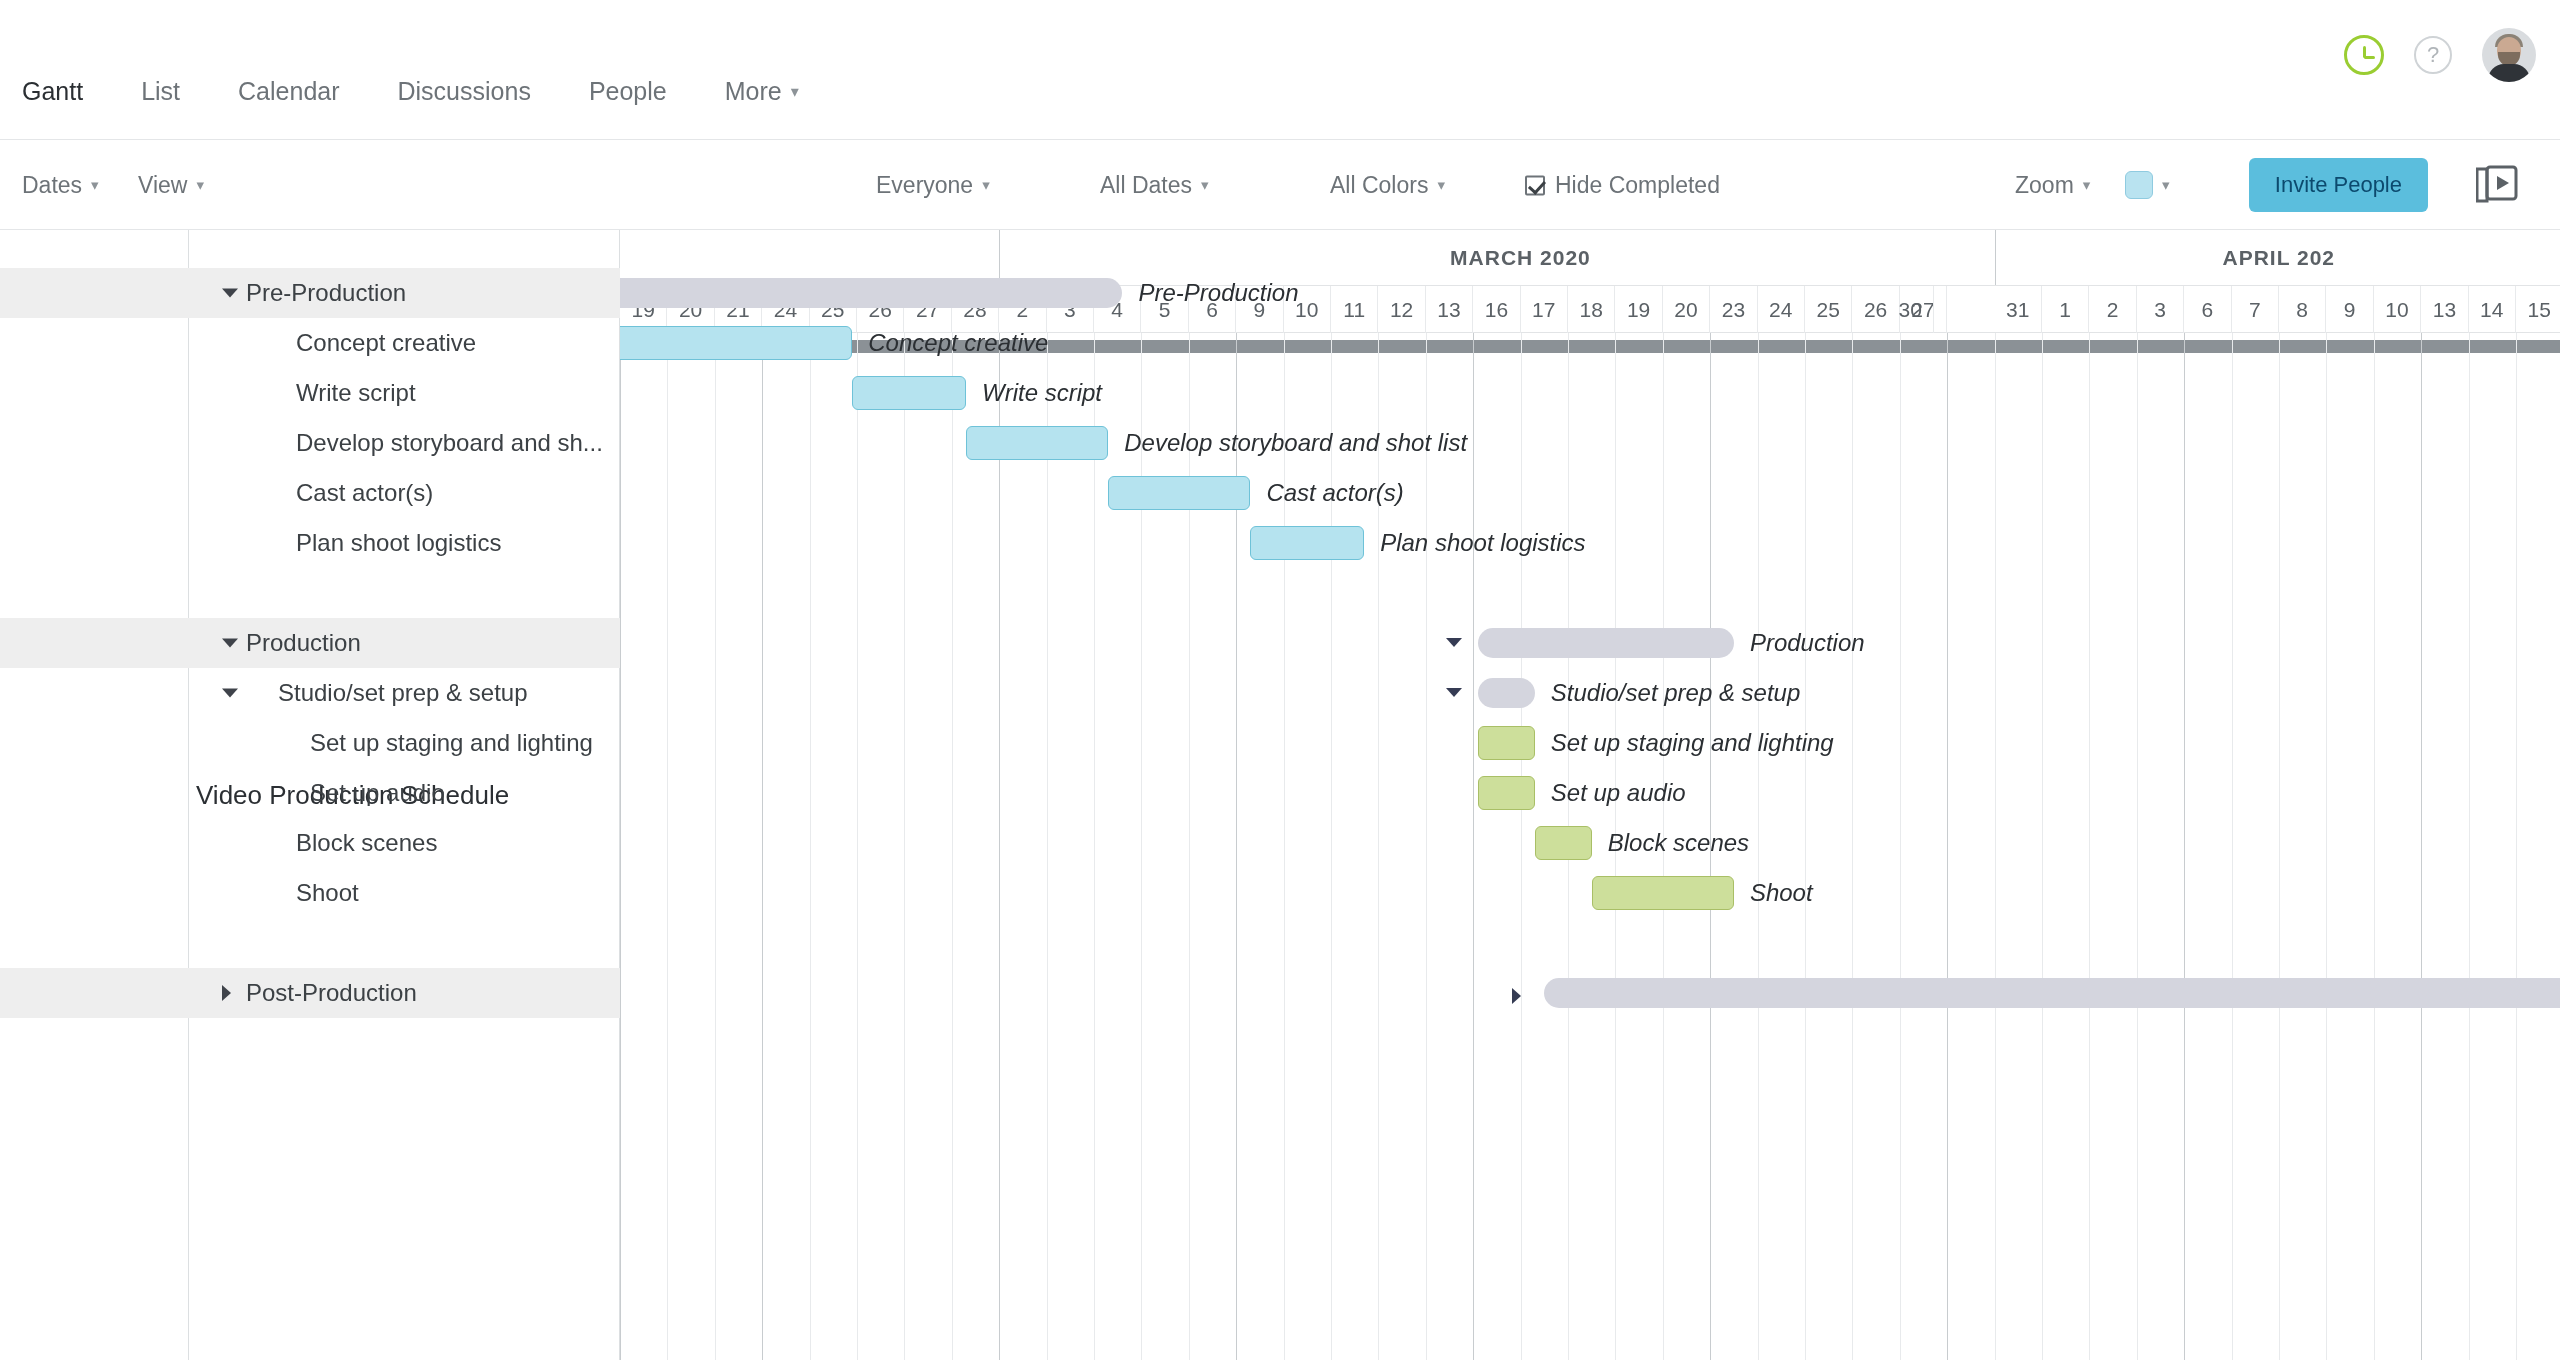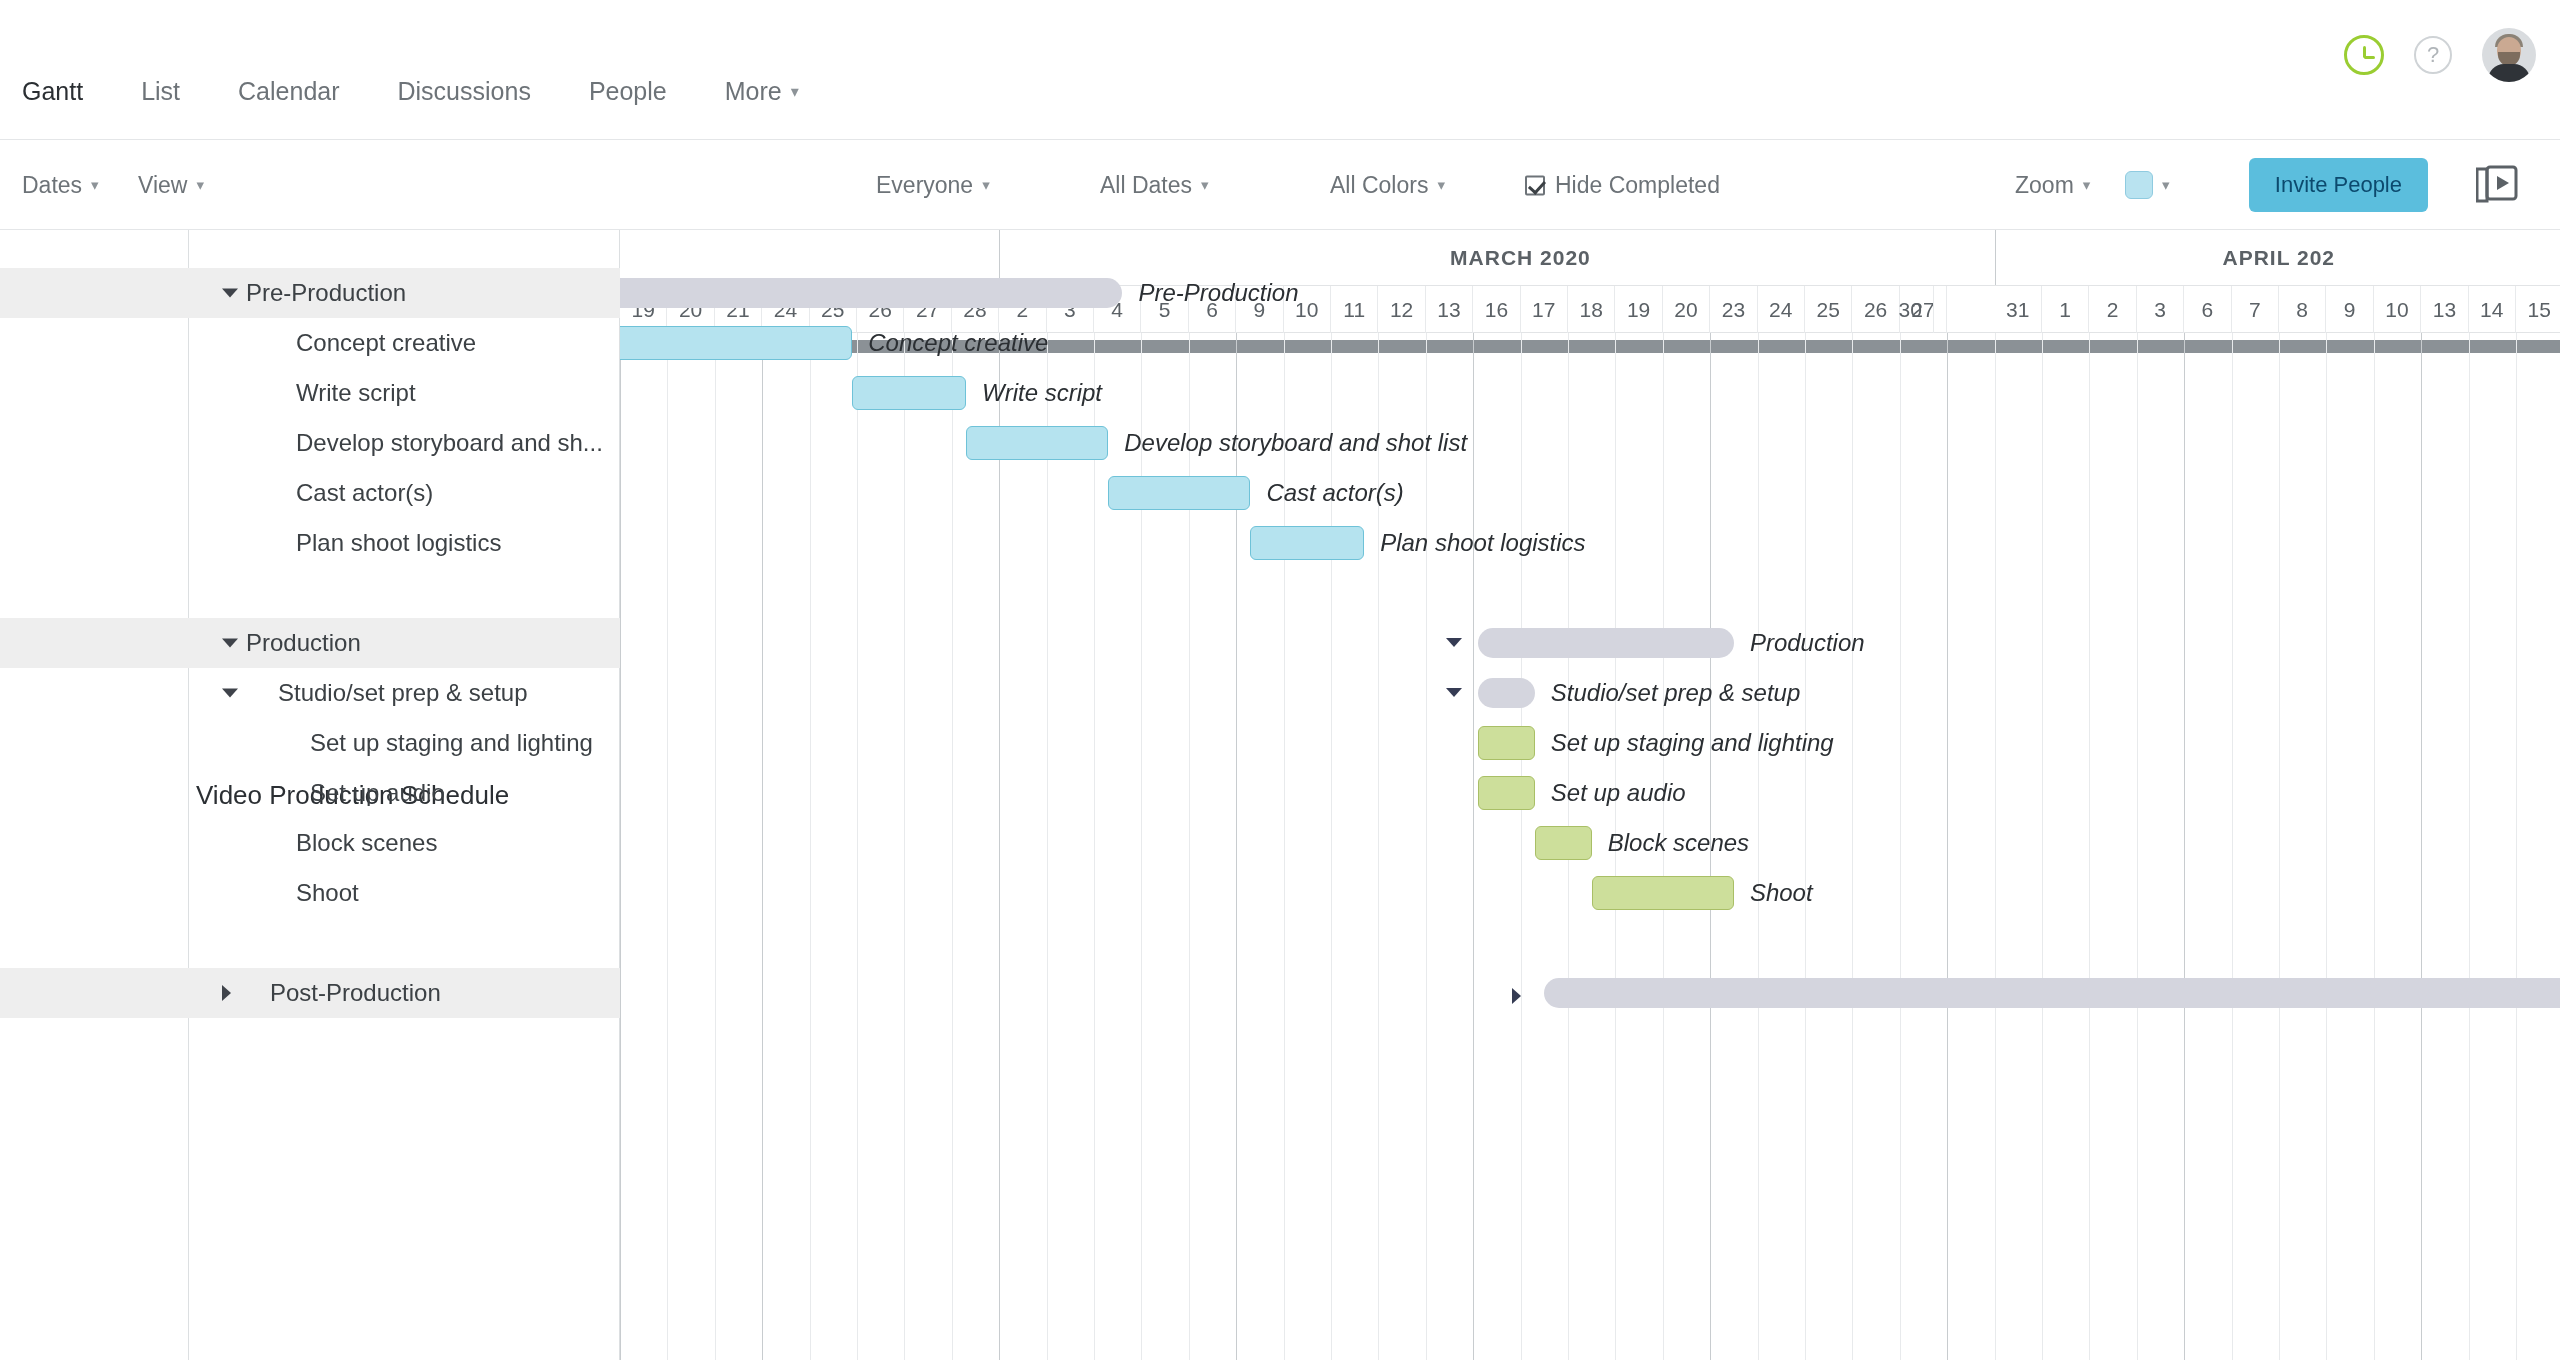--- a/index.html
+++ b/index.html
@@ -251,21 +251,21 @@
           </div>
           <div class="task-row" style="top: 588px;">
             <div class="label" style="left: 296px;">Block scenes</div>
           </div>
           <div class="task-row" style="top: 638px;">
             <div class="label" style="left: 296px;">Shoot</div>
           </div>
           <div class="task-row" style="top: 688px;"></div>
           <div class="task-row group" style="top: 738px;">
             <div class="tri right" style="left: 222px;"></div>
-            <div class="label" style="left: 246px; margin-left: 24px;">Post-Production</div>
+            <div class="label" style="left: 246px;">Post-Production</div>
           </div>
         </div>
     </div>
 
     <div id="gantt">
       <div id="month-band">
           <div class="month-label" style="left: 830.1px;">MARCH 2020</div>
           <div class="month-sep" style="left: 1374.6px;"></div>
           <div class="month-label" style="left: 1602.5px;">APRIL 202</div>
           <div class="month-sep" style="left: 379.2px;"></div>

